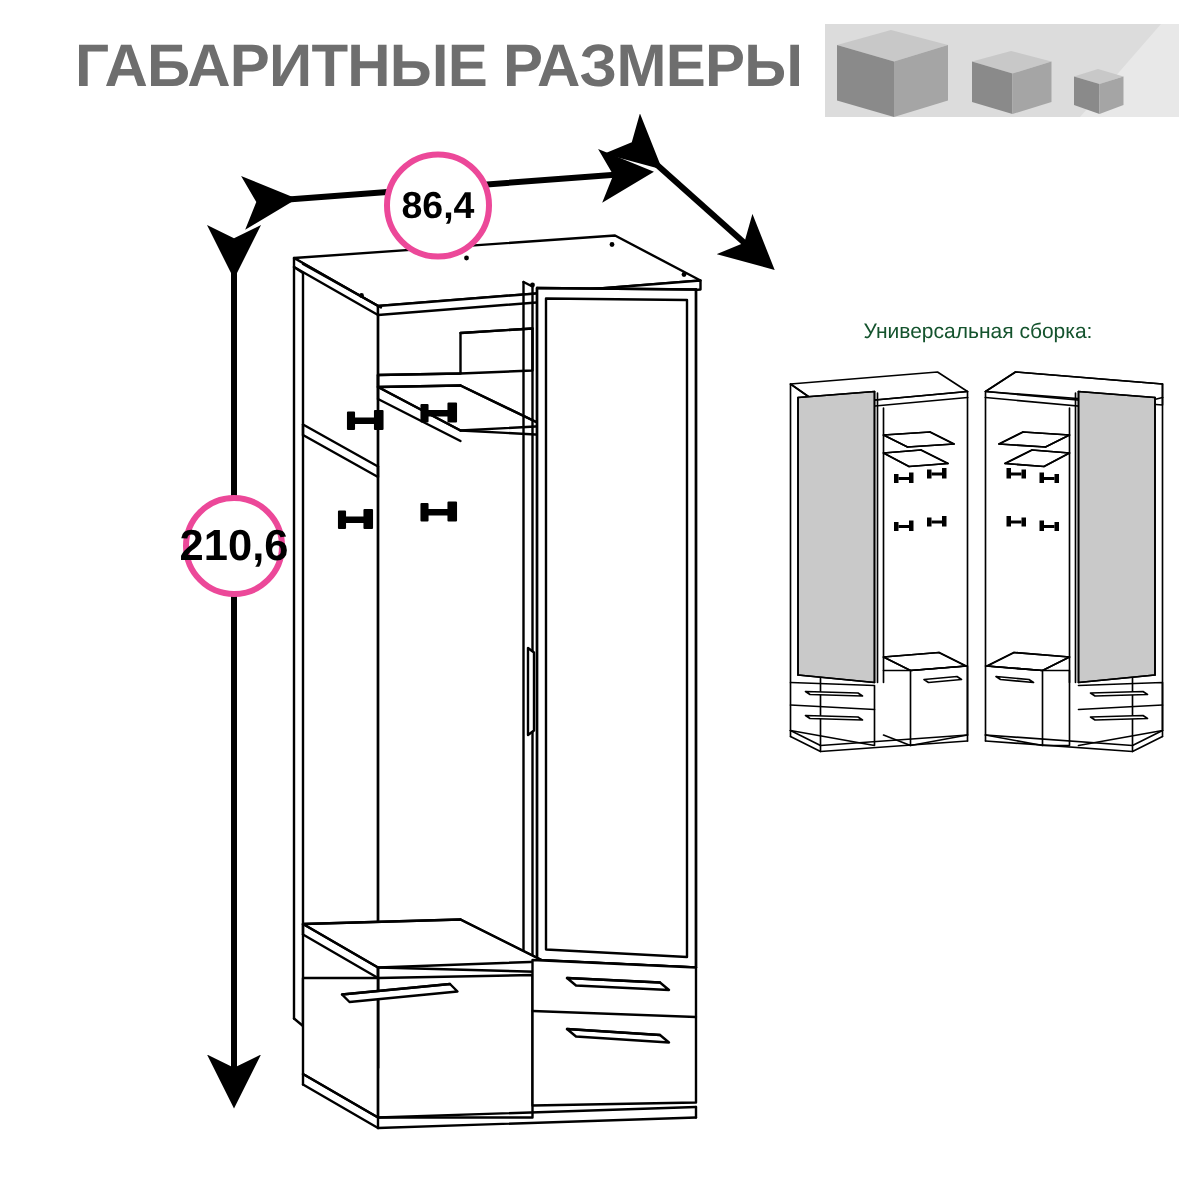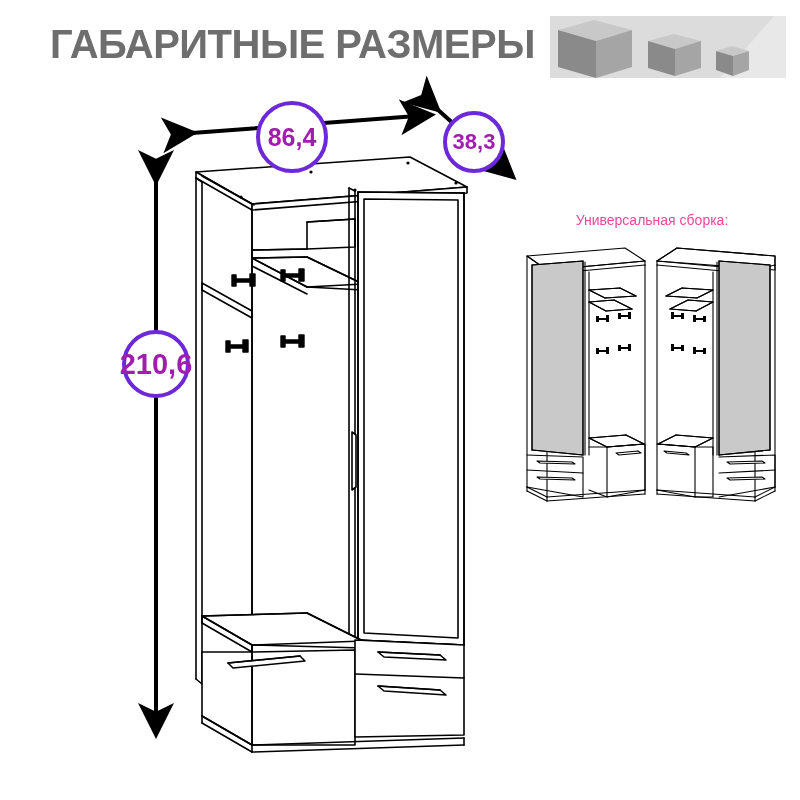--- a/index.html
+++ b/index.html
@@ -13,30 +13,30 @@
   .title{position:absolute;left:50px;top:22px;
          font-size:40px;font-weight:bold;color:#6e6e6e;
          letter-spacing:-0.5px;white-space:nowrap;}
   .logo{position:absolute;left:536px;top:8px;width:250px;height:78px;}
 
   
   .canvas{position:absolute;left:0;top:0;width:800px;height:800px;}
 
   
   .badge{position:absolute;border-radius:50%;background:#ffffff;
-         border:4px solid #6d28d9;display:flex;align-items:center;
-         justify-content:center;font-weight:bold;color:#a21caf;
+         border:4px solid #ec4899;display:flex;align-items:center;
+         justify-content:center;font-weight:bold;color:#000000;
          box-sizing:border-box;z-index:40;text-align:center;}
   .badge-w{left:256px;top:101px;width:72px;height:72px;font-size:25px;}
   .badge-d{left:443px;top:111px;width:62px;height:62px;font-size:22px;}
   .badge-h{left:122px;top:330px;width:68px;height:68px;font-size:29px;}
 
   
   .variants-caption{position:absolute;left:524px;top:212px;width:256px;
-                    text-align:center;font-size:14px;color:#ec4899;}
+                    text-align:center;font-size:14px;color:#14532d;}
 </style>
 </head>
 <body>
 
 <div class="page">
 
   <div class="header">
     <div class="title">ГАБАРИТНЫЕ РАЗМЕРЫ</div>
 
     <div class="logo">
@@ -348,18 +348,17 @@
           <polyline points="657,494 755,501"></polyline>
           <polyline points="755,501 775,491"></polyline>
           <polyline points="775,487 775,491"></polyline>
         </g>
 
       </g>
     </svg>
   </div>
 
   <div class="badge badge-w">86,4</div>
-  <div class="badge badge-d">38,3</div>
   <div class="badge badge-h">210,6</div>
 
   <div class="variants-caption">Универсальная сборка:</div>
 
 </div>
 
 </body></html>

